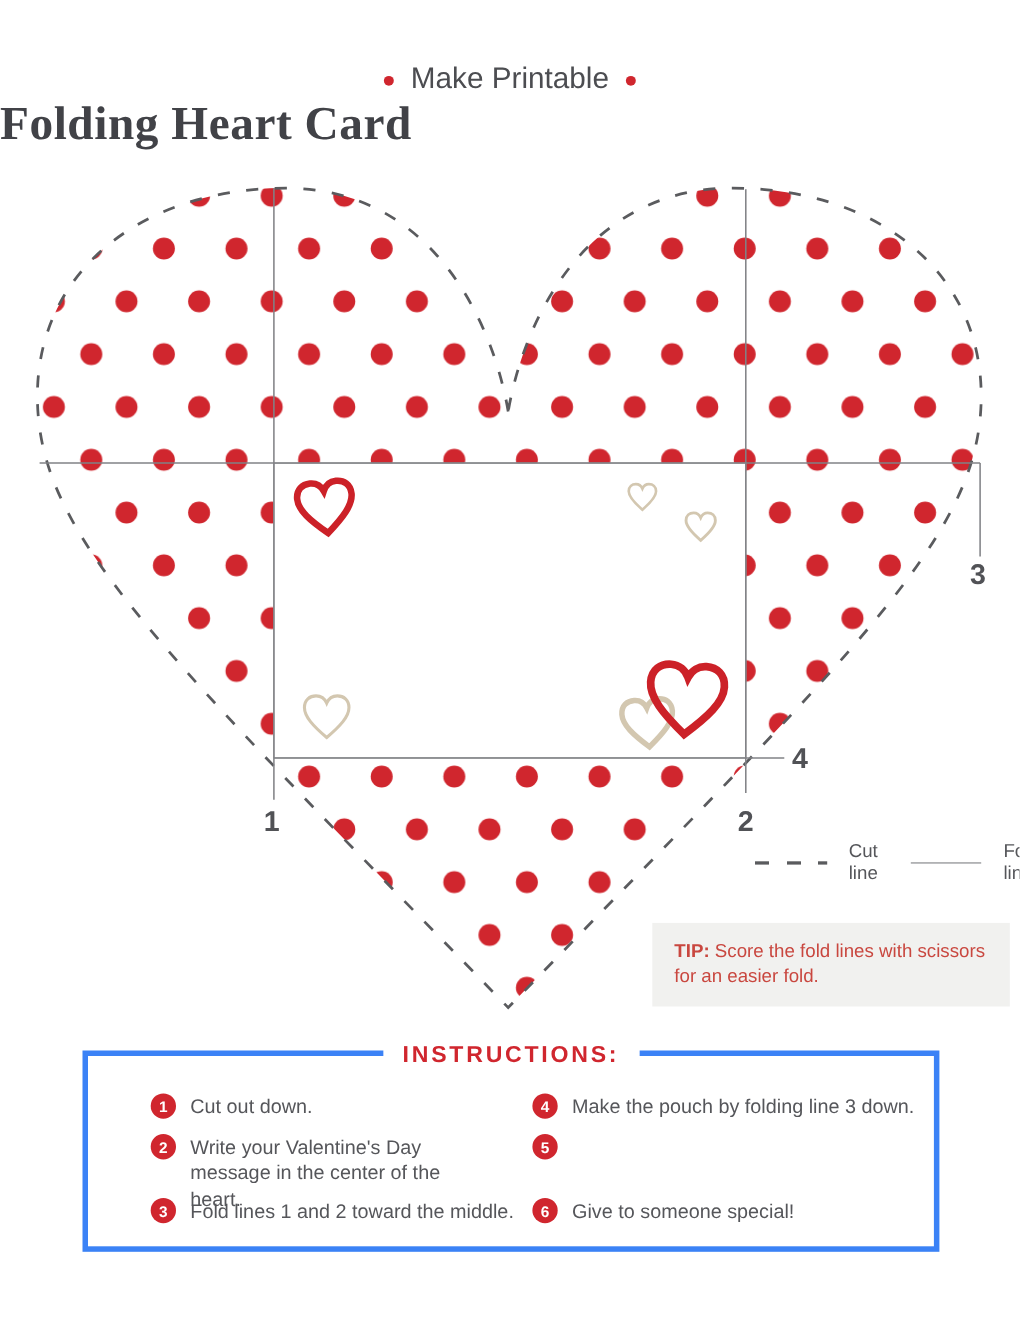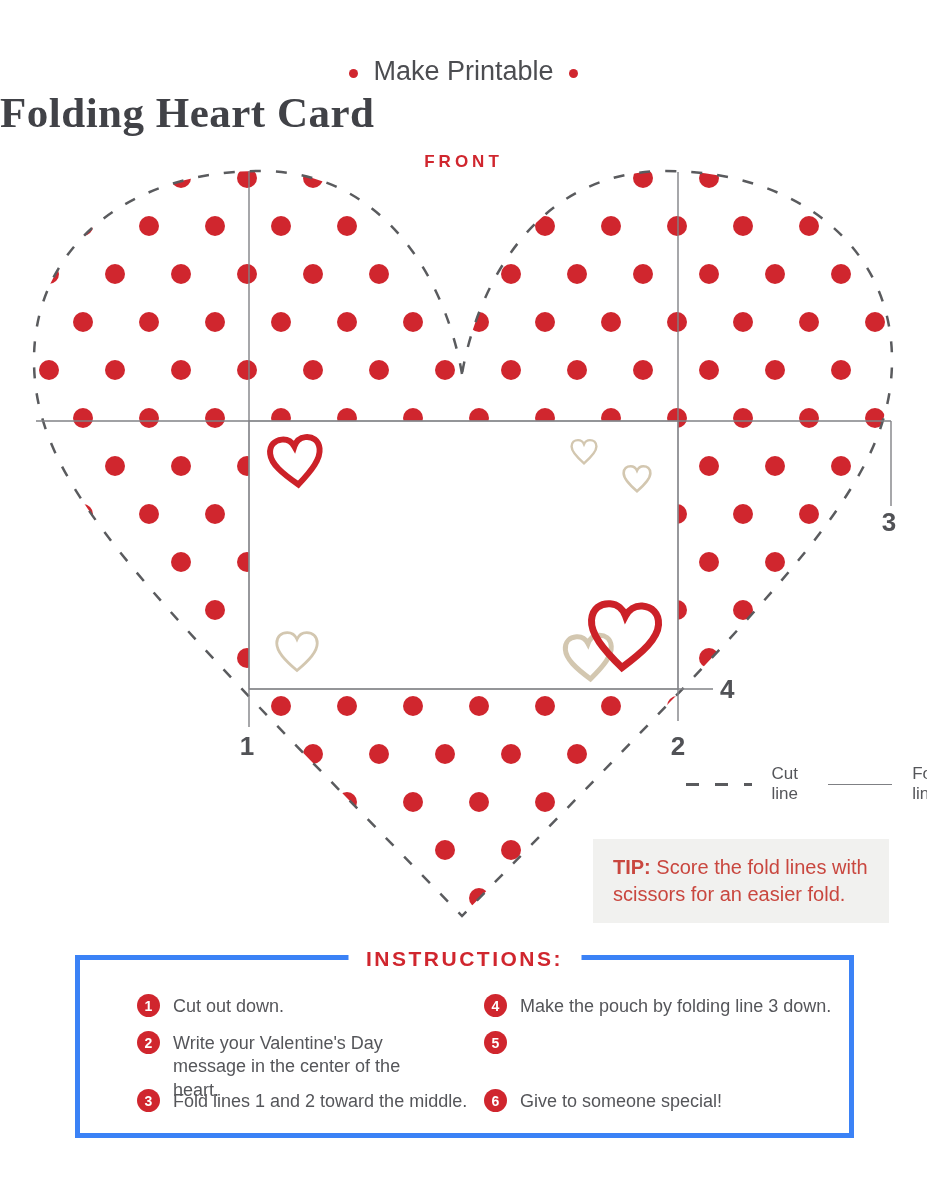--- a/index.html
+++ b/index.html
@@ -28,23 +28,23 @@
   .fold-num{font-family:"Liberation Sans",sans-serif;font-weight:bold;font-size:26px;fill:#515256;}
   
   .legend{position:absolute;left:686px;top:764px;display:flex;gap:12px;}
   .legend-row{display:flex;align-items:center;gap:20px;}
   .swatch{width:84px;}
   .swatch.cut{height:3px;background:repeating-linear-gradient(90deg,#5a5b5e 0 13px,transparent 13px 29px);}
   .swatch.fold{height:0;border-top:1.6px solid #7f8084;}
   .legend-label{font-size:17px;color:#55565a;}
   
   .tip{
-    position:absolute;left:593px;top:839px;width:296px;box-sizing:border-box;
+    position:absolute;left:593px;top:839px;width:325px;box-sizing:border-box;
     background:#f1f1ef;padding:15px 14px 15px 20px;
-    font-size:20px;line-height:1.35;color:#c9473f;
+    font-size:17px;line-height:1.35;color:#c9473f;
   }
   .tip b{font-weight:bold;}
   
   .instructions{
     position:absolute;left:75px;top:955px;width:779px;height:183px;
     border:5px solid #3b82f6;box-sizing:border-box;
   }
   .instructions-title{
     position:absolute;top:-13px;left:50%;transform:translateX(-50%);
     background:#ffffff;padding:0 18px;white-space:nowrap;
@@ -68,21 +68,20 @@
 <body>
 
 <div class="page">
 
   <div class="eyebrow">
     <span class="eyebrow-dot"></span>
     <span>Make Printable</span>
     <span class="eyebrow-dot"></span>
   </div>
   <div class="main-title">Folding Heart Card</div>
-  <div class="front-label">FRONT</div>
 
   <svg class="heart-svg" width="927" height="1199" viewBox="0 0 927 1199" aria-hidden="true">
     <defs>
       <pattern id="dots" patternUnits="userSpaceOnUse" width="66" height="96">
         <circle cx="17" cy="34" r="10" fill="#d0262e"></circle>
         <circle cx="49" cy="82" r="10" fill="#d0262e"></circle>
       </pattern>
       <path id="heartGlyph" d="M50 88 C22 64 4 45 4 26 C4 10 15 2 28 2 C38 2 46 8 50 17 C54 8 62 2 72 2 C85 2 96 10 96 26 C96 45 78 64 50 88 Z"></path>
     </defs>
 

